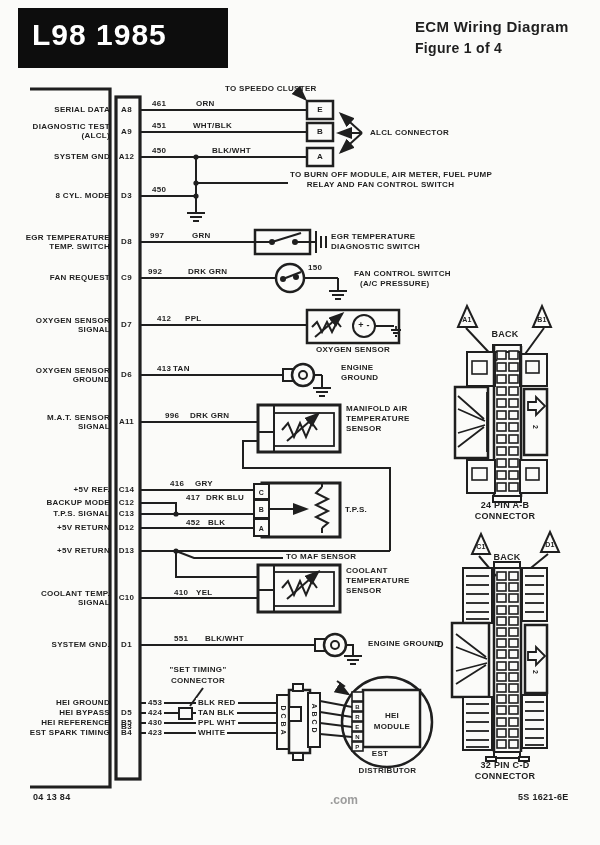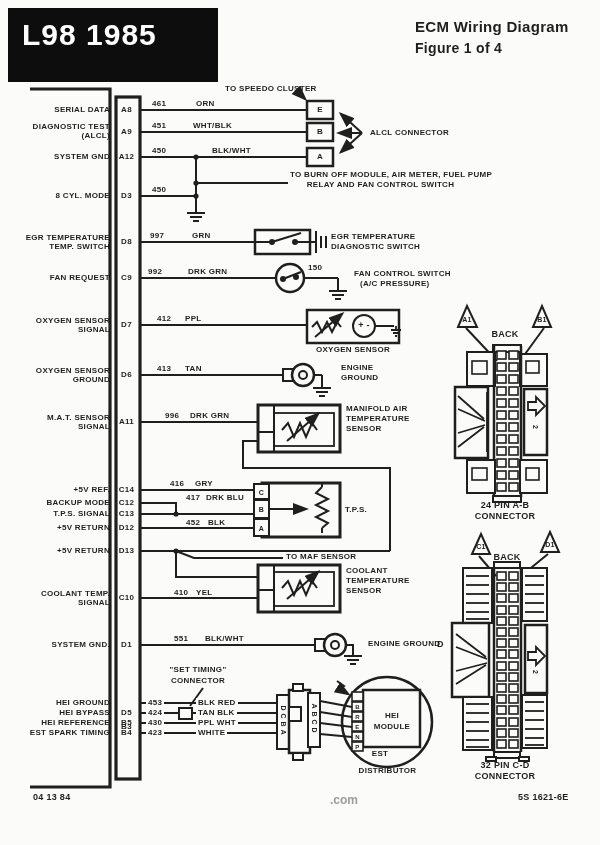--- a/index.html
+++ b/index.html
@@ -15,21 +15,21 @@
   .cell{fill:#fbfbf9;stroke:#1f1f1f;stroke-width:1.6}
   .t{position:absolute;font:bold 8px "Liberation Sans",sans-serif;color:#1f1f1f;
      letter-spacing:.3px;white-space:nowrap;line-height:9px}
   .r{width:110px;left:0;text-align:right}
   .c{text-align:center}
   .pin{left:113px;width:27px;text-align:center}
   .bg{background:#fbfbf9;padding:0 2px}
   .s7{font-size:7px}
   .s9{font-size:9px}
   .rot{transform:rotate(90deg);transform-origin:center;letter-spacing:3px;font-size:7px}
-  .badge{position:absolute;left:8px;top:8px;width:210px;height:74px;background:#0d0d0d}
+  .badge{position:absolute;left:18px;top:8px;width:210px;height:60px;background:#0d0d0d}
   .badge span{display:block;padding:10px 0 0 14px;font:bold 30px "Liberation Sans",sans-serif;
      color:#fff;letter-spacing:1px}
   .brand{position:absolute;left:145px;top:800px;width:215px}
   .brand .nm{text-align:center;font:bold 25px "Liberation Sans",sans-serif;color:#8d8d8d;letter-spacing:0}
   .brand .sfx{text-align:right;font:bold 12px "Liberation Sans",sans-serif;color:#9c9c9c;margin-top:-7px;padding-right:2px}
 </style>
 </head>
 <body>
 
 <div class="page">
@@ -384,21 +384,21 @@
 <div class="t" style="left:152px;top:146px">450</div>
 <div class="t" style="left:212px;top:146px">BLK/WHT</div>
 <div class="t" style="left:152px;top:185px">450</div>
 <div class="t" style="left:150px;top:231px">997</div>
 <div class="t" style="left:192px;top:231px">GRN</div>
 <div class="t" style="left:148px;top:267px">992</div>
 <div class="t" style="left:188px;top:267px">DRK GRN</div>
 <div class="t" style="left:157px;top:314px">412</div>
 <div class="t" style="left:185px;top:314px">PPL</div>
 <div class="t" style="left:157px;top:364px">413</div>
-<div class="t" style="left:185px;top:364px">TAN</div>
+<div class="t" style="left:173px;top:364px">TAN</div>
 <div class="t" style="left:165px;top:411px">996</div>
 <div class="t" style="left:190px;top:411px">DRK GRN</div>
 <div class="t" style="left:170px;top:479px">416</div>
 <div class="t" style="left:195px;top:479px">GRY</div>
 <div class="t" style="left:186px;top:493px">417</div>
 <div class="t" style="left:206px;top:493px">DRK BLU</div>
 <div class="t" style="left:186px;top:518px">452</div>
 <div class="t" style="left:208px;top:518px">BLK</div>
 <div class="t" style="left:174px;top:588px">410</div>
 <div class="t" style="left:196px;top:588px">YEL</div>

